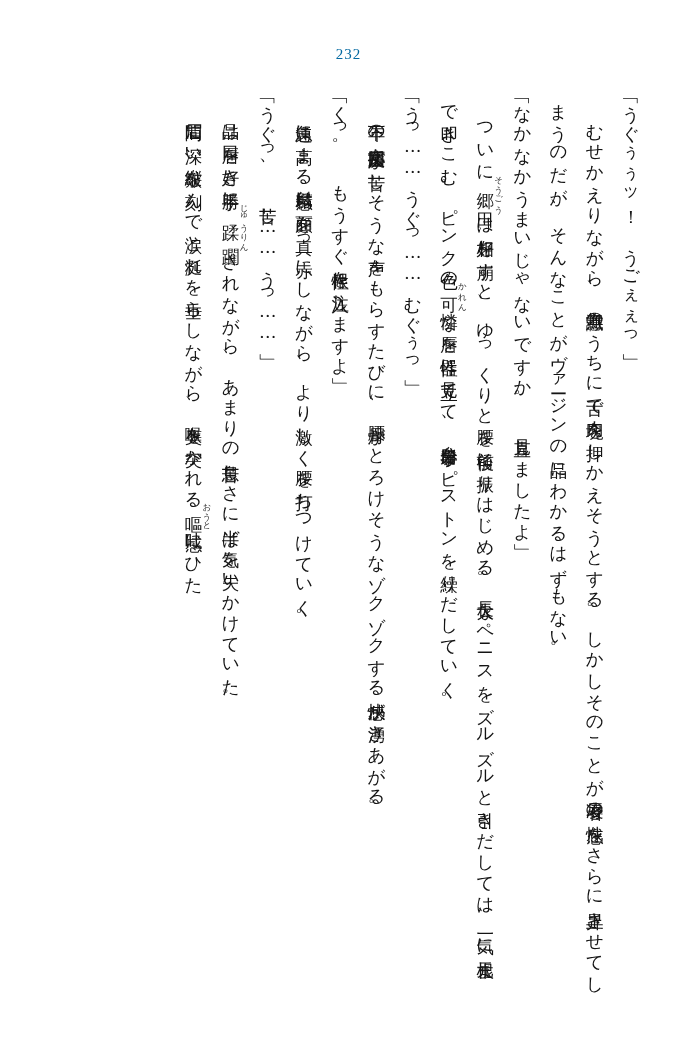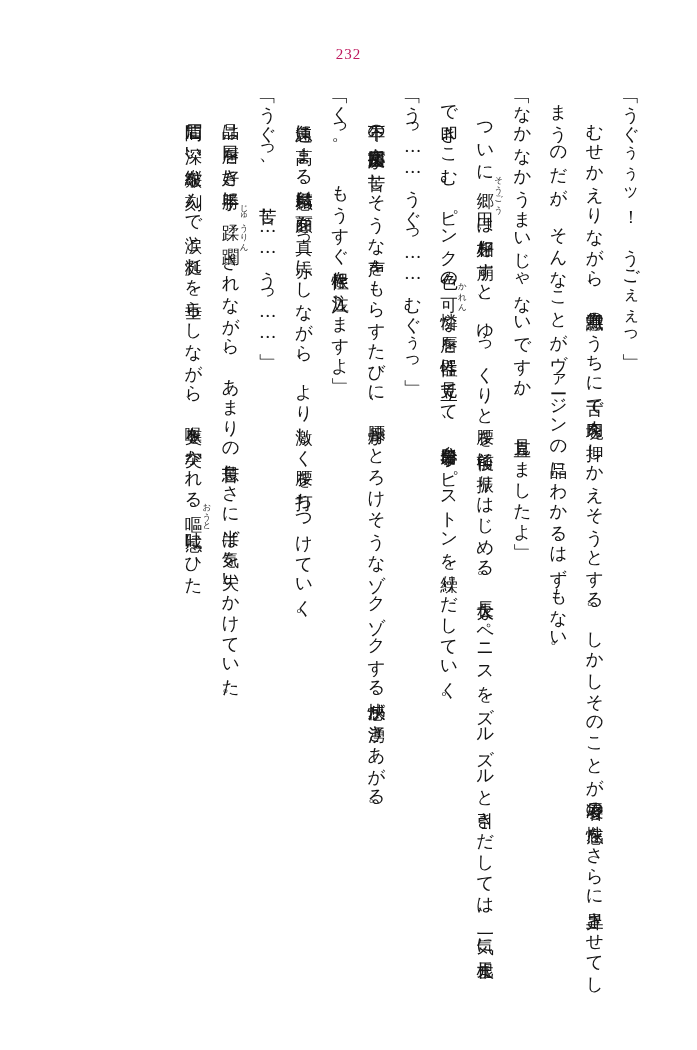--- a/index.html
+++ b/index.html
@@ -22,21 +22,21 @@
     box-sizing: border-box;
   }
   .page-number {
     position: absolute;
     top: 46px;
     left: 0;
     right: 0;
     text-align: center;
     font-size: 15px;
     letter-spacing: 1px;
-    color: #be185d;
+    color: #0369a1;
     font-family: "Liberation Serif", "DejaVu Serif", serif;
   }
   .text-body {
     position: absolute;
     top: 92px;
     left: 44px;
     right: 48px;
     height: 900px;
     writing-mode: vertical-rl;
     -webkit-writing-mode: vertical-rl;

